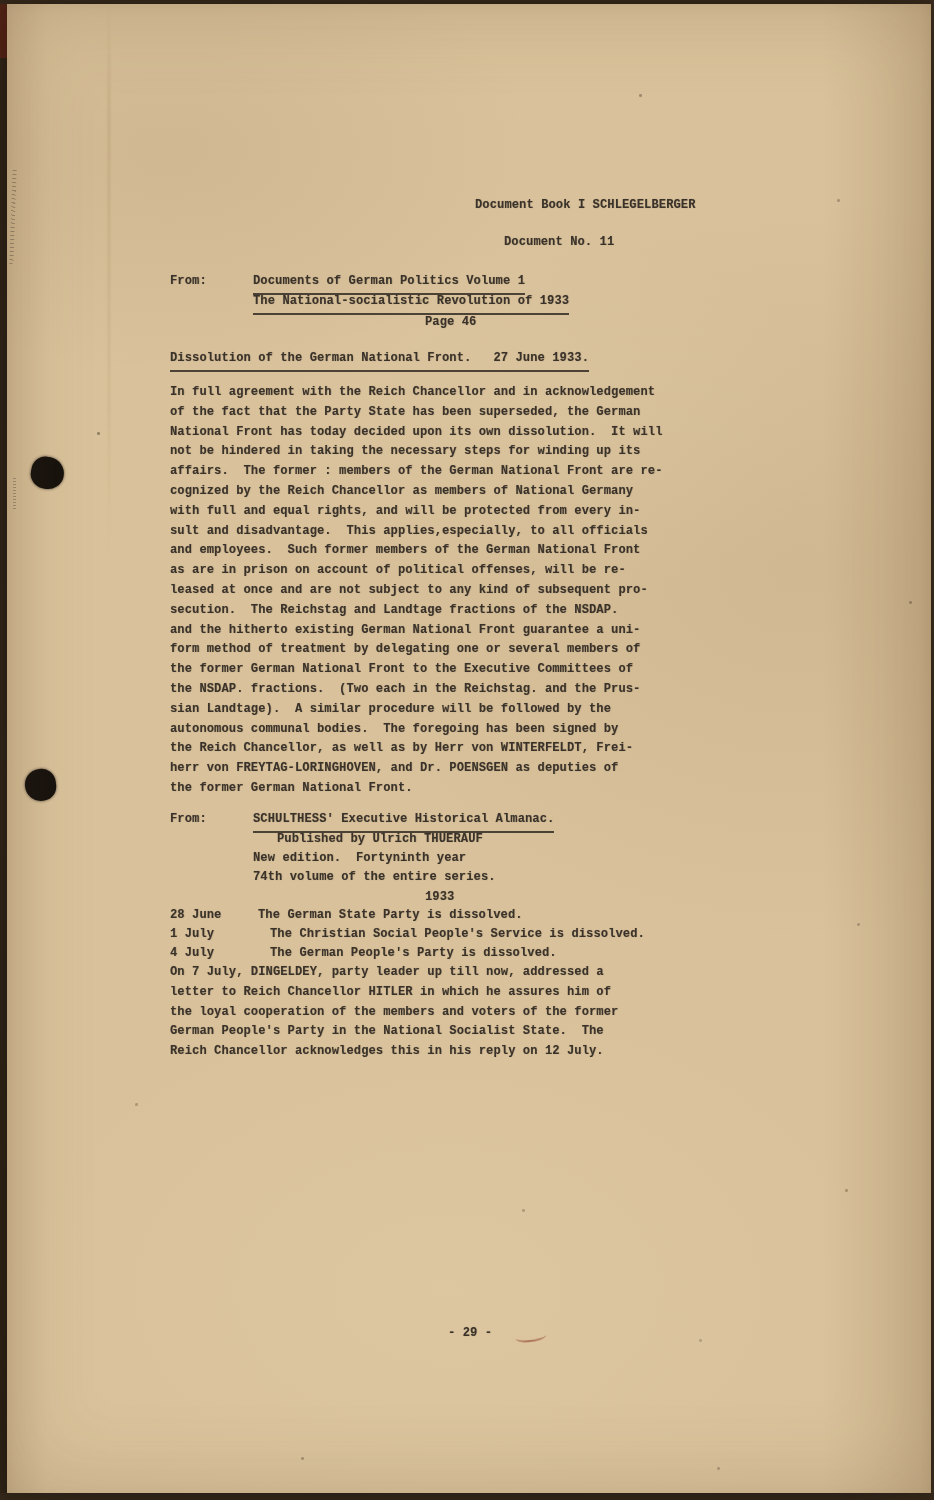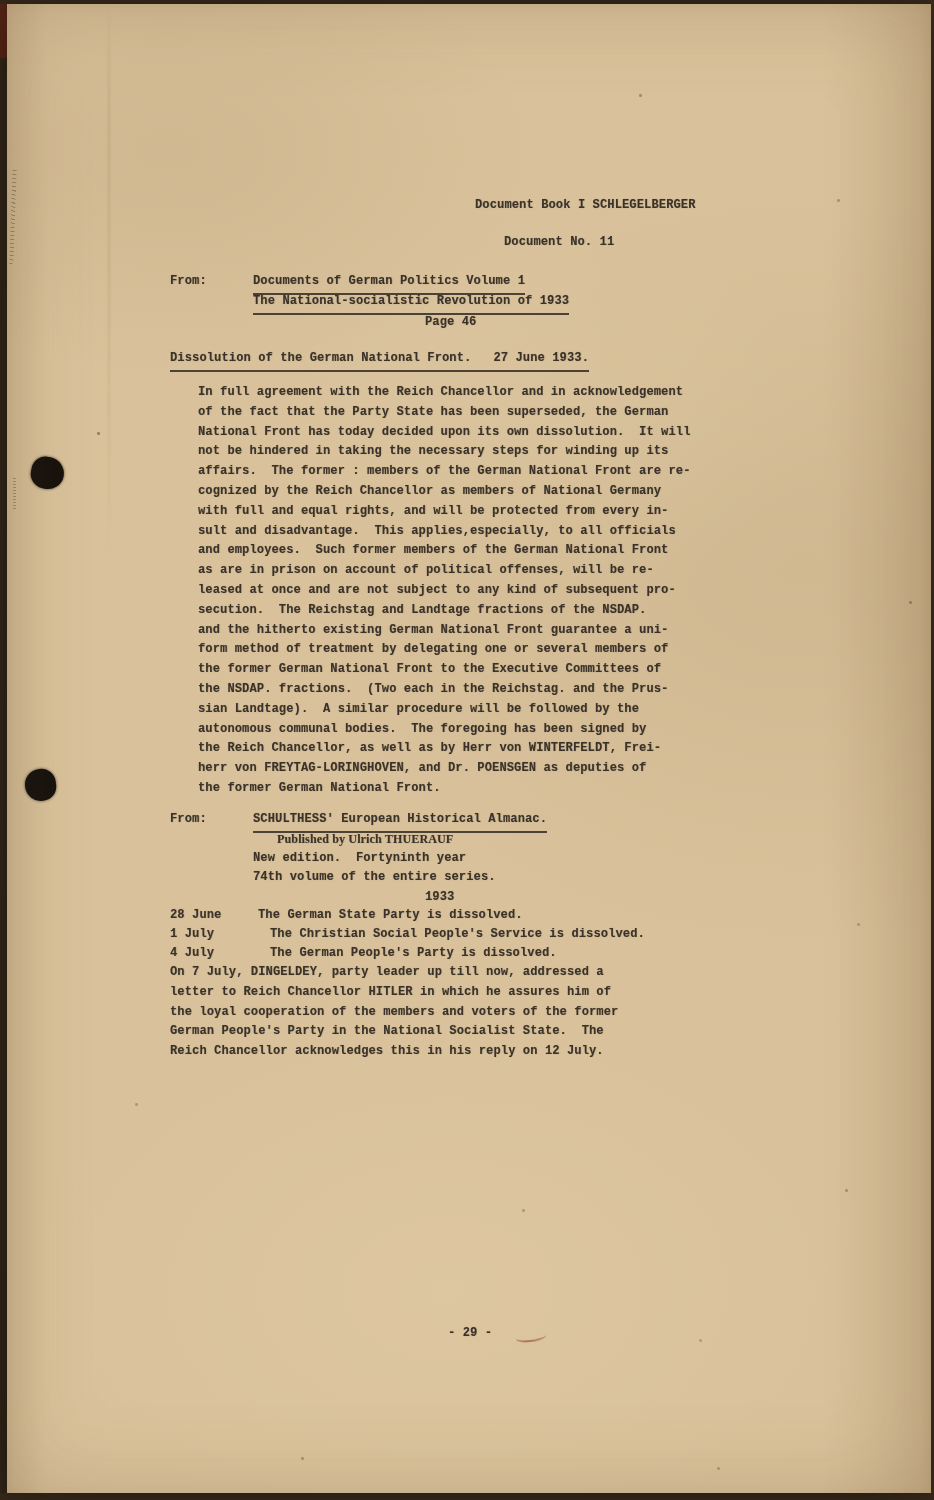--- a/index.html
+++ b/index.html
@@ -83,21 +83,21 @@
   <div class="t" style="left:475px;top:196px;">Document Book I SCHLEGELBERGER</div>
   <div class="t" style="left:475px;top:233px;margin-left:29px;">Document No. 11</div>
 
   <div class="t" style="left:170px;top:272px;">From:</div>
   <div class="t u" style="left:253px;top:272px;">Documents of German Politics Volume 1</div>
   <div class="t u" style="left:253px;top:292px;">The National-socialistic Revolution of 1933</div>
   <div class="t" style="left:425px;top:313px;">Page 46</div>
 
   <div class="t u" style="left:170px;top:349px;">Dissolution of the German National Front.   27 June 1933.</div>
 
-  <div class="t" style="left:170px;top:383px;width:668px;margin-left:28px;">In full agreement with the Reich Chancellor and in acknowledgement
+  <div class="t" style="left:170px;top:383px;width:668px;">In full agreement with the Reich Chancellor and in acknowledgement
 of the fact that the Party State has been superseded, the German
 National Front has today decided upon its own dissolution.  It will
 not be hindered in taking the necessary steps for winding up its
 affairs.  The former : members of the German National Front are re-
 cognized by the Reich Chancellor as members of National Germany
 with full and equal rights, and will be protected from every in-
 sult and disadvantage.  This applies,especially, to all officials
 and employees.  Such former members of the German National Front
 as are in prison on account of political offenses, will be re-
 leased at once and are not subject to any kind of subsequent pro-
@@ -106,22 +106,22 @@
 form method of treatment by delegating one or several members of
 the former German National Front to the Executive Committees of
 the NSDAP. fractions.  (Two each in the Reichstag. and the Prus-
 sian Landtage).  A similar procedure will be followed by the
 autonomous communal bodies.  The foregoing has been signed by
 the Reich Chancellor, as well as by Herr von WINTERFELDT, Frei-
 herr von FREYTAG-LORINGHOVEN, and Dr. POENSGEN as deputies of
 the former German National Front.</div>
 
   <div class="t" style="left:170px;top:810px;">From:</div>
-  <div class="t u" style="left:253px;top:810px;">SCHULTHESS' European Historical Almanac.</div>
-  <div class="t" style="left:277px;top:830px;font-family:Liberation Serif, serif;">Published by Ulrich THUERAUF</div>
+  <div class="t u" style="left:253px;top:810px;">SCHULTHESS' Executive Historical Almanac.</div>
+  <div class="t" style="left:277px;top:830px;">Published by Ulrich THUERAUF</div>
   <div class="t" style="left:253px;top:849px;">New edition.  Fortyninth year</div>
   <div class="t" style="left:253px;top:868px;">74th volume of the entire series.</div>
   <div class="t" style="left:425px;top:888px;">1933</div>
 
   <div class="t" style="left:170px;top:906px;">28 June</div>
   <div class="t" style="left:258px;top:906px;">The German State Party is dissolved.</div>
   <div class="t" style="left:170px;top:925px;">1 July</div>
   <div class="t" style="left:270px;top:925px;">The Christian Social People's Service is dissolved.</div>
   <div class="t" style="left:170px;top:944px;">4 July</div>
   <div class="t" style="left:270px;top:944px;">The German People's Party is dissolved.</div>

